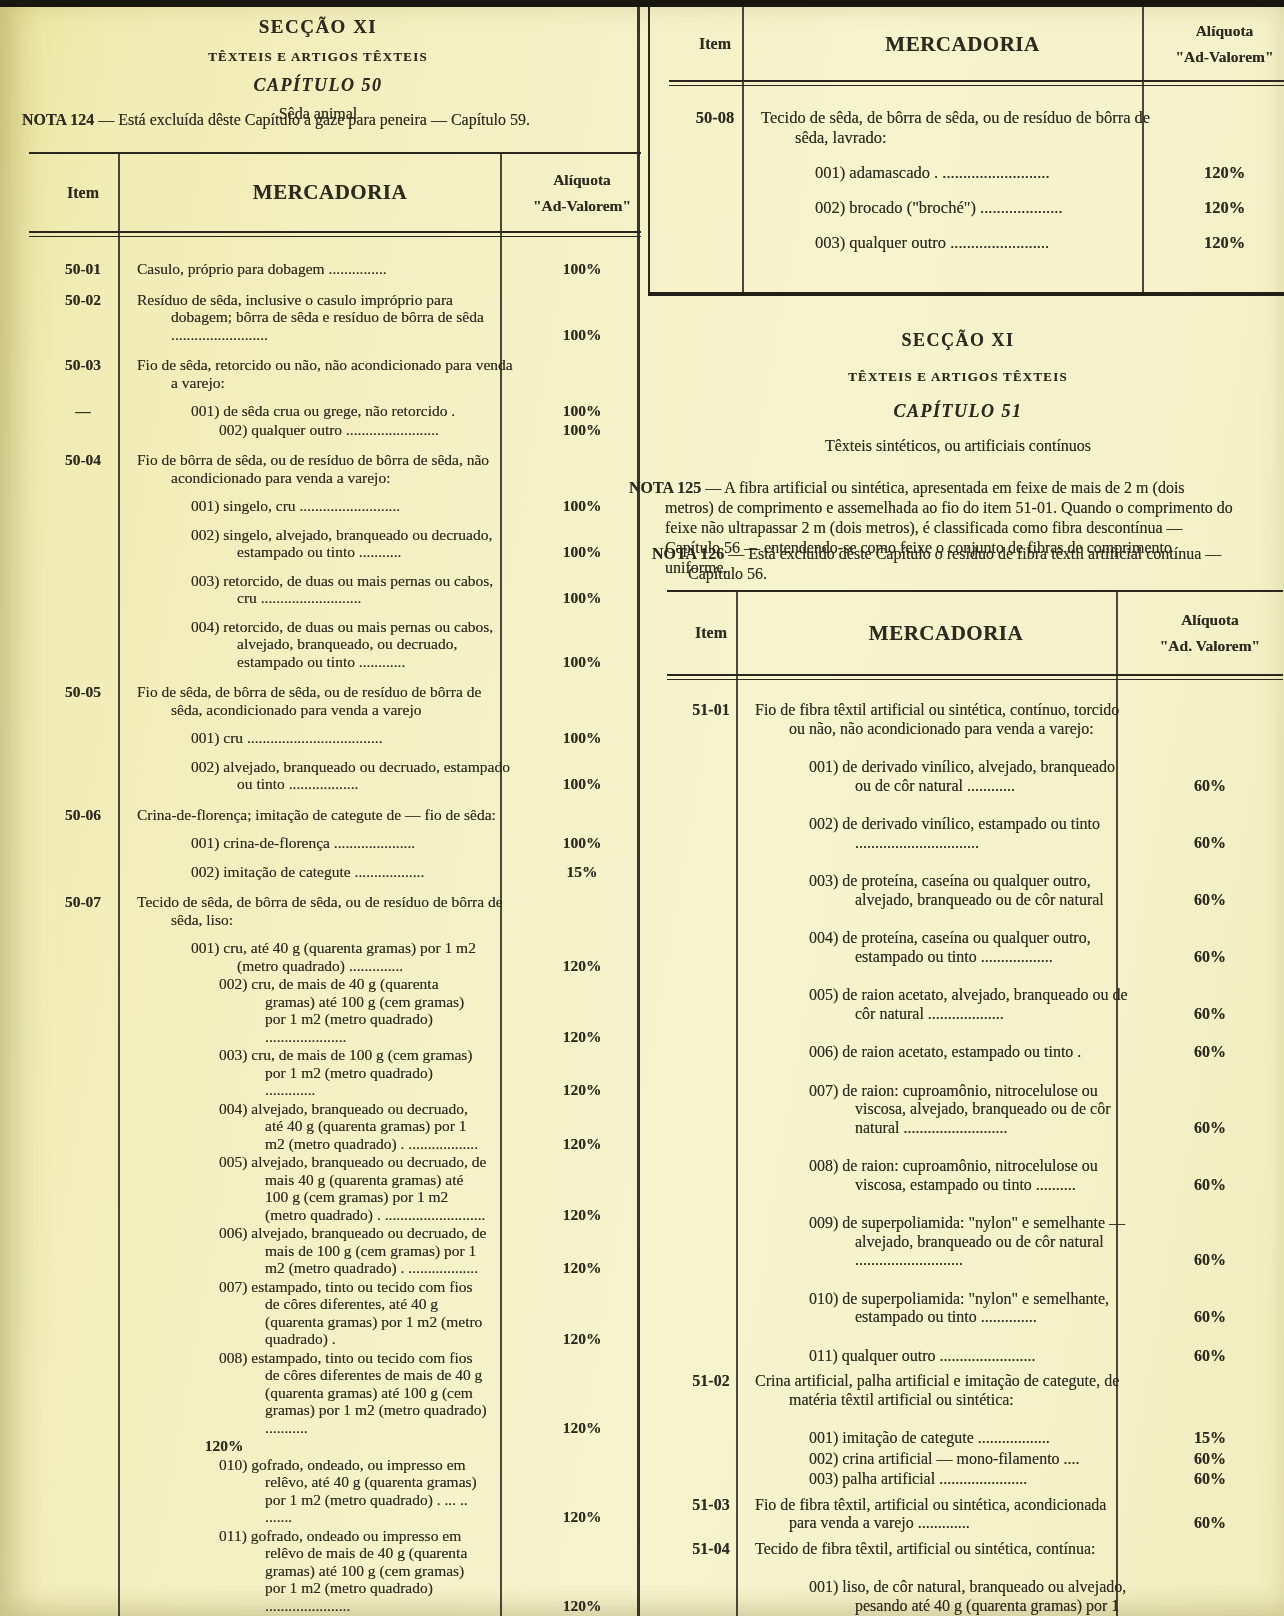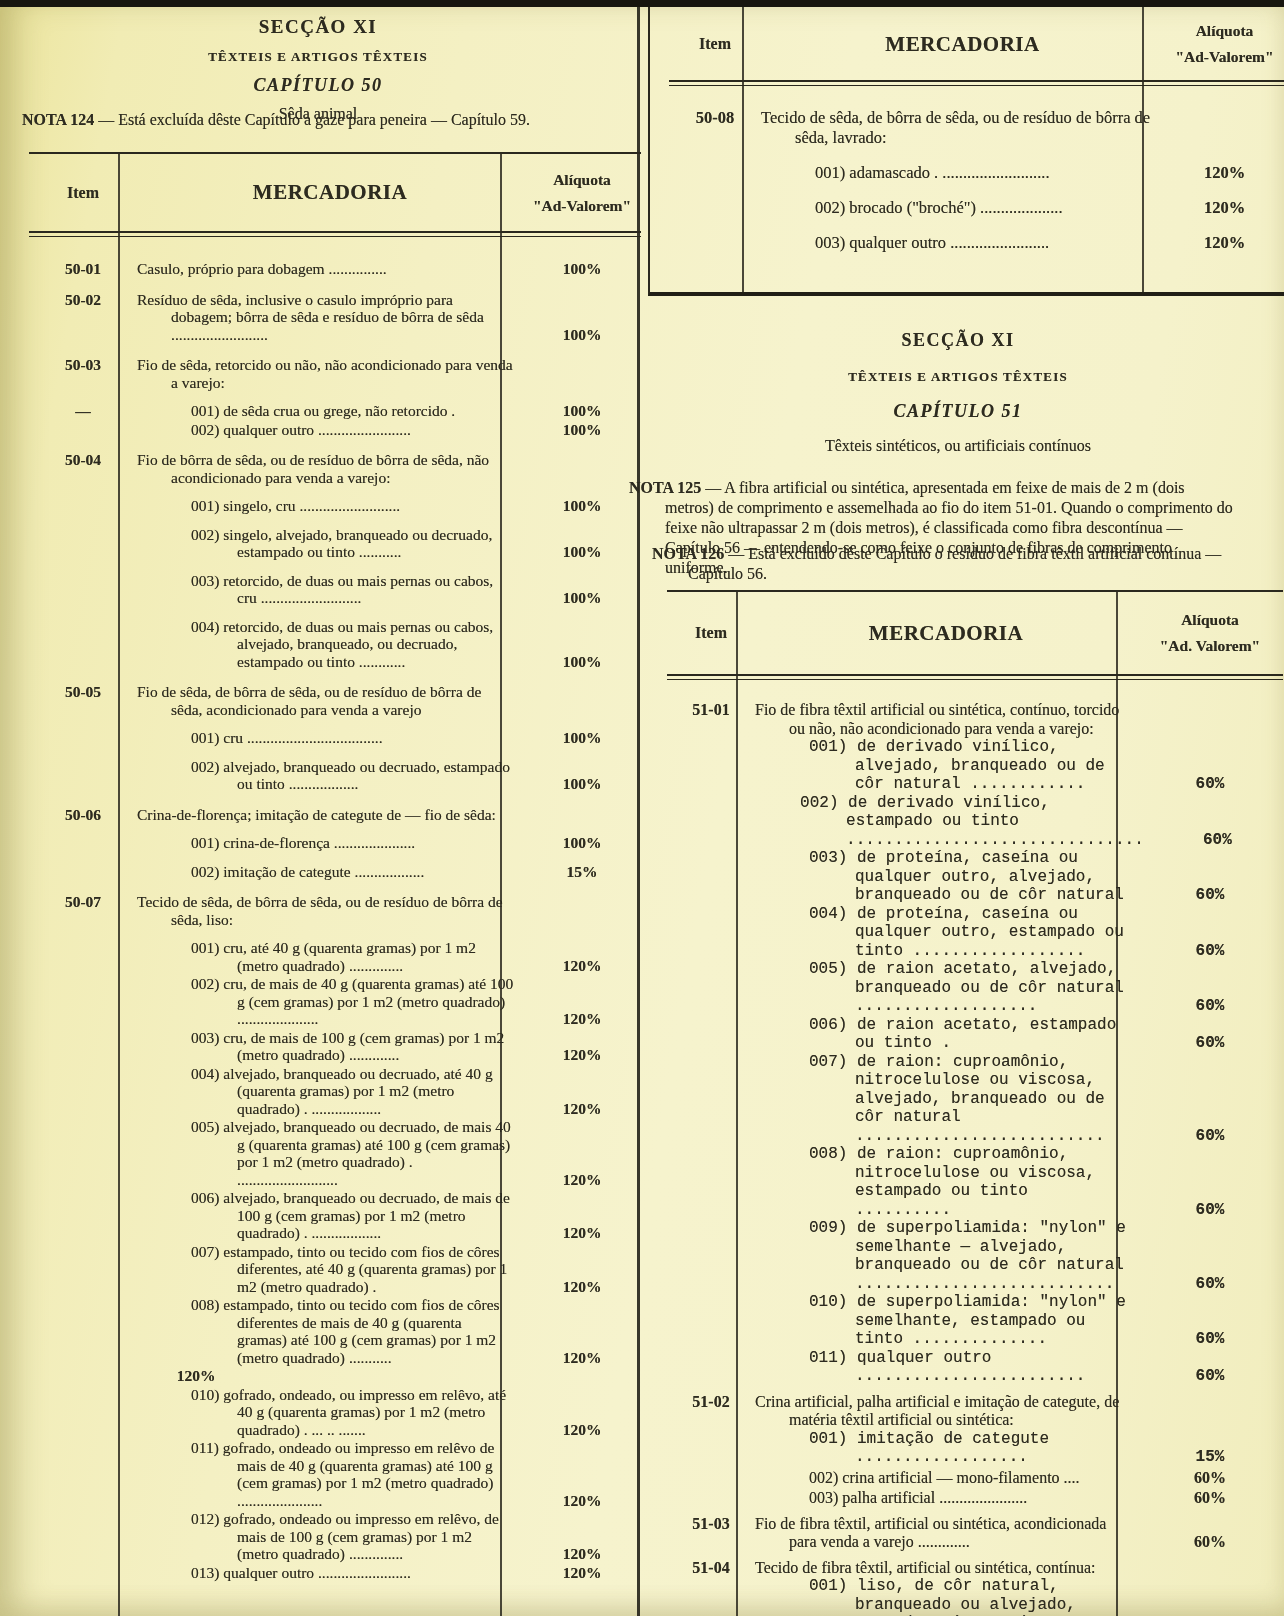--- a/index.html
+++ b/index.html
@@ -43,39 +43,39 @@
   .trow.sub .c-desc,.trow.subt .c-desc{padding-left:100px;text-indent:-46px;}
 
   
   .tbl-left{left:10px;top:152px;width:612px;height:1464px;font-size:15.5px;line-height:17.5px;}
   .tbl-left .tbl-head{height:77px;}
   .tbl-left .h-item,.tbl-left .c-item{width:108px;}
   .tbl-left .h-rate,.tbl-left .c-rate{width:118px;}
   .tbl-left .tbl-body{padding-top:10px;}
   .tbl-left .trow.main{margin-top:13px;}
   .tbl-left .trow.sub{margin-top:11px;}
-  .tbl-left .trow.subt{margin-top:1px;}
+  .tbl-left .trow.subt{margin-top:1px;gap:28px;}
 
   
   .tbl-rtop{left:648px;top:7px;width:616px;height:285px;font-size:16.5px;line-height:20px;border-bottom:4px solid #211f16;border-left:2px solid #2b291f;border-right:2px solid #2b291f;}
   .tbl-rtop .tbl-head{height:73px;}
   .tbl-rtop .h-item,.tbl-rtop .c-item{width:92px;}
   .tbl-rtop .h-rate,.tbl-rtop .c-rate{width:121px;}
   .tbl-rtop .tbl-body{padding-top:22px;}
   .tbl-rtop .trow.main{margin-top:0;}
   .tbl-rtop .trow.sub{margin-top:15px;}
 
   
   .tbl-rmain{left:648px;top:590px;width:616px;height:1026px;font-size:16px;line-height:18.5px;}
   .tbl-rmain .tbl-head{height:82px;}
   .tbl-rmain .h-item,.tbl-rmain .c-item{width:88px;}
   .tbl-rmain .h-rate,.tbl-rmain .c-rate{width:146px;}
   .tbl-rmain .tbl-body{padding-top:14px;}
   .tbl-rmain .trow.main{margin-top:7px;}
-  .tbl-rmain .trow.sub{margin-top:0;font-family:Liberation Mono, monospace;}
+  .tbl-rmain .trow.sub{margin-top:20px;}
   .tbl-rmain .trow.subt{margin-top:2px;}
 </style>
 </head>
 <body>
 
 <div class="page">
   <div class="topbar"></div>
   <div class="col-divider"></div>
 
   <div class="head-block" style="left:14px;top:16px;width:608px;">

